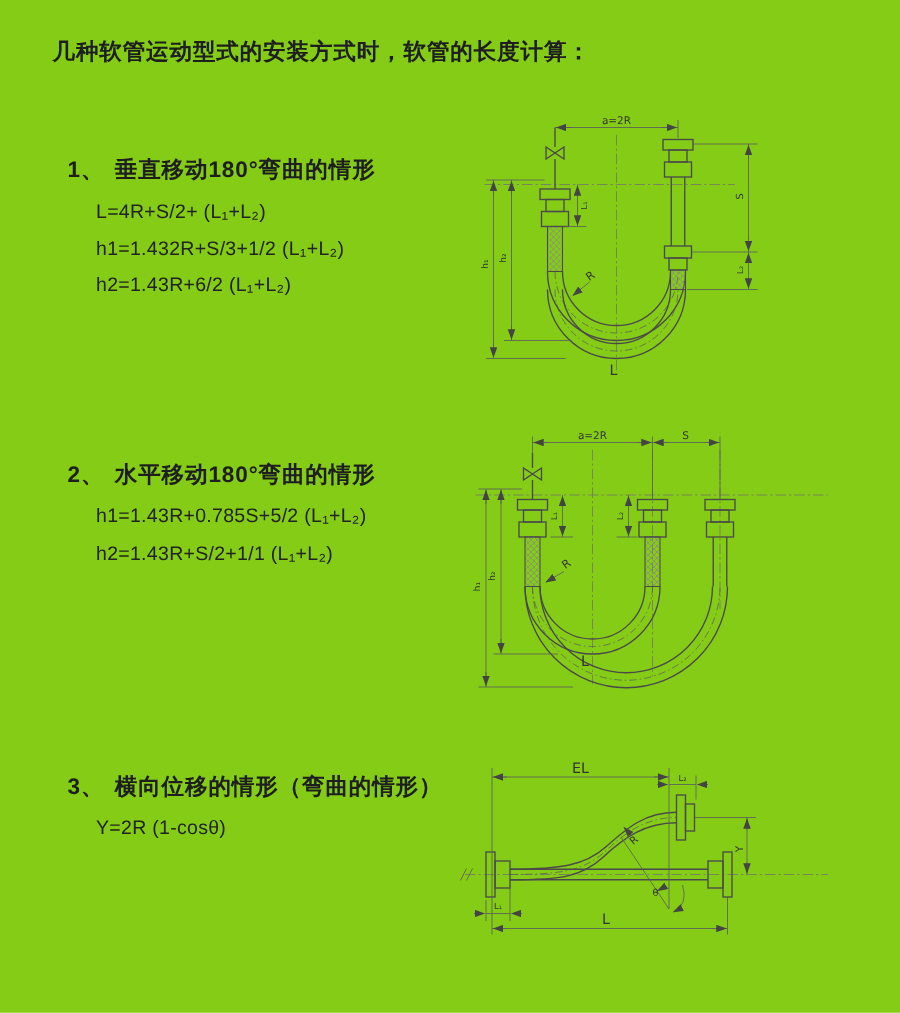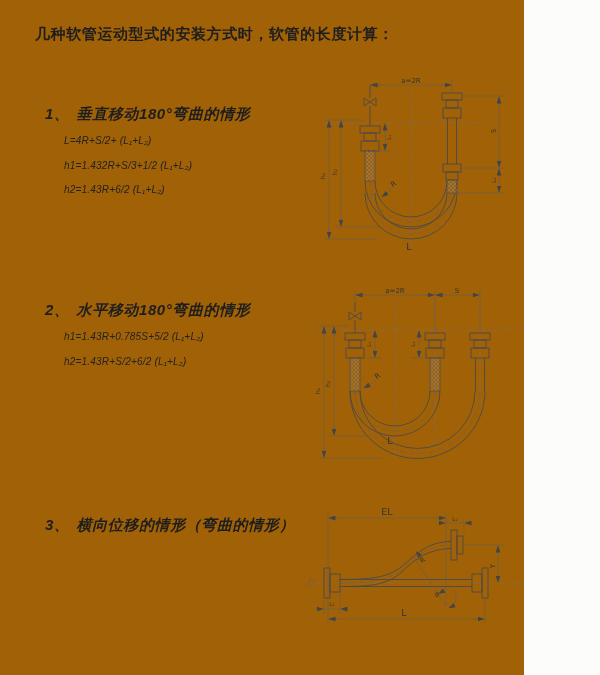--- a/index.html
+++ b/index.html
@@ -2,34 +2,34 @@
 <html><head>
 <meta charset="utf-8">
 <style>
   html,body{margin:0;padding:0;}
   body{
     width:600px;height:675px;
     background:#fcfcfa;
     font-family:"Liberation Sans","DejaVu Sans",sans-serif;
     color:#222;
   }
-  .page{position:relative;width:524px;height:675px;overflow:hidden;background:#a16207;}
+  .page{position:relative;width:600px;height:675px;overflow:hidden;background:#84cc16;}
   .title{
     position:absolute;left:35px;top:25px;
     font-size:15px;font-weight:600;letter-spacing:.6px;color:#1e1e1e;
   }
-  .sec{position:absolute;left:45px;font-style:italic;}
+  .sec{position:absolute;left:45px;}
   .sec1{top:105px}
-  .sec2{top:301px}
+  .sec2{top:308px}
   .sec3{top:516px}
   .heading{font-size:15px;font-weight:600;letter-spacing:.6px;color:#1e1e1e;line-height:17px;}
   .heading .num{margin-right:7px;}
   .formulas{
     margin:7px 0 0 19px;
-    font-size:10px;letter-spacing:.2px;line-height:24.5px;
+    font-size:13px;letter-spacing:.2px;line-height:24.5px;
     font-weight:500;color:#222;
   }
   svg.diag{position:absolute;}
   svg text{font-family:"DejaVu Sans","Liberation Sans",sans-serif;fill:#333;}
   .ln{stroke:#4a4a4a;stroke-width:.9;fill:none;}
   .dim{stroke:#5c5c5c;stroke-width:.55;fill:none;}
   .cl{stroke:#707070;stroke-width:.5;fill:none;stroke-dasharray:7 2 1.5 2;}
   .hdash{stroke:#5c5c5c;stroke-width:.5;fill:none;stroke-dasharray:5 2 1 2;}
   .hx{stroke:#4a4a4a;stroke-width:.7;}
 </style>
@@ -50,29 +50,30 @@
       <div>h2=1.43R+6/2 (L₁+L₂)</div>
     </div>
   </div>
 
   <div class="sec sec2">
     <div class="heading">
       <span class="num">2、</span><span>水平移动180°弯曲的情形</span>
     </div>
     <div class="formulas">
       <div>h1=1.43R+0.785S+5/2 (L₁+L₂)</div>
-      <div>h2=1.43R+S/2+6/2 (L₁+L₂)</div>
+      <div>h2=1.43R+S/2+1/1 (L₁+L₂)</div>
     </div>
   </div>
 
   <div class="sec sec3">
     <div class="heading">
       <span class="num">3、</span><span>横向位移的情形（弯曲的情形）</span>
     </div>
     <div class="formulas">
+      <div>Y=2R (1-cosθ)</div>
     </div>
   </div>
 
   <svg class="diag" viewBox="0 0 275 180" style="left:315px;top:76px;width:275px;height:180px">
     <defs>
       <marker id="a1" markerUnits="userSpaceOnUse" markerWidth="7" markerHeight="5" refX="6.5" refY="2.5" orient="auto">
         <path d="M0,0 L7,2.5 L0,5 Z" fill="#444"></path>
       </marker>
       <pattern id="hp1" width="4" height="4" patternUnits="userSpaceOnUse">
         <path d="M0,0 L4,4 M4,0 L0,4" stroke="#8a8a8a" stroke-width="0.5"></path>

